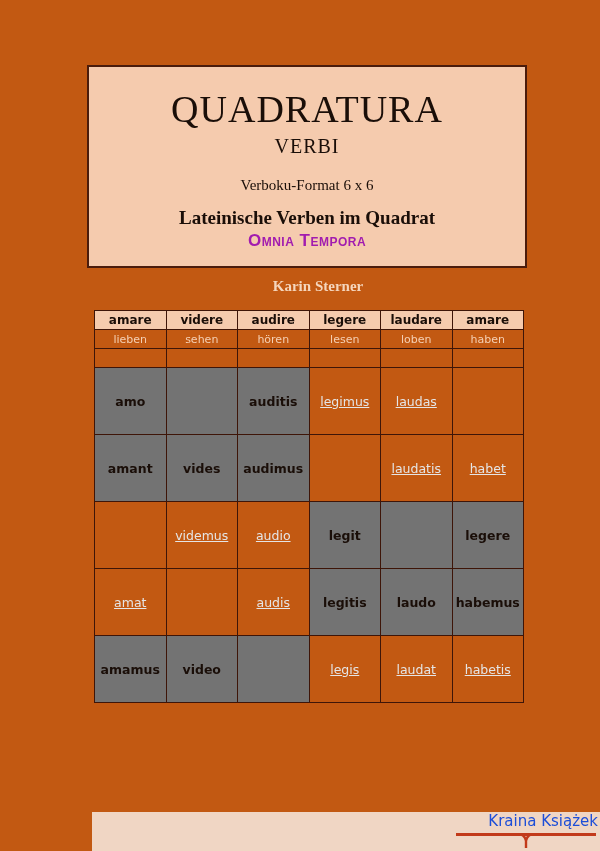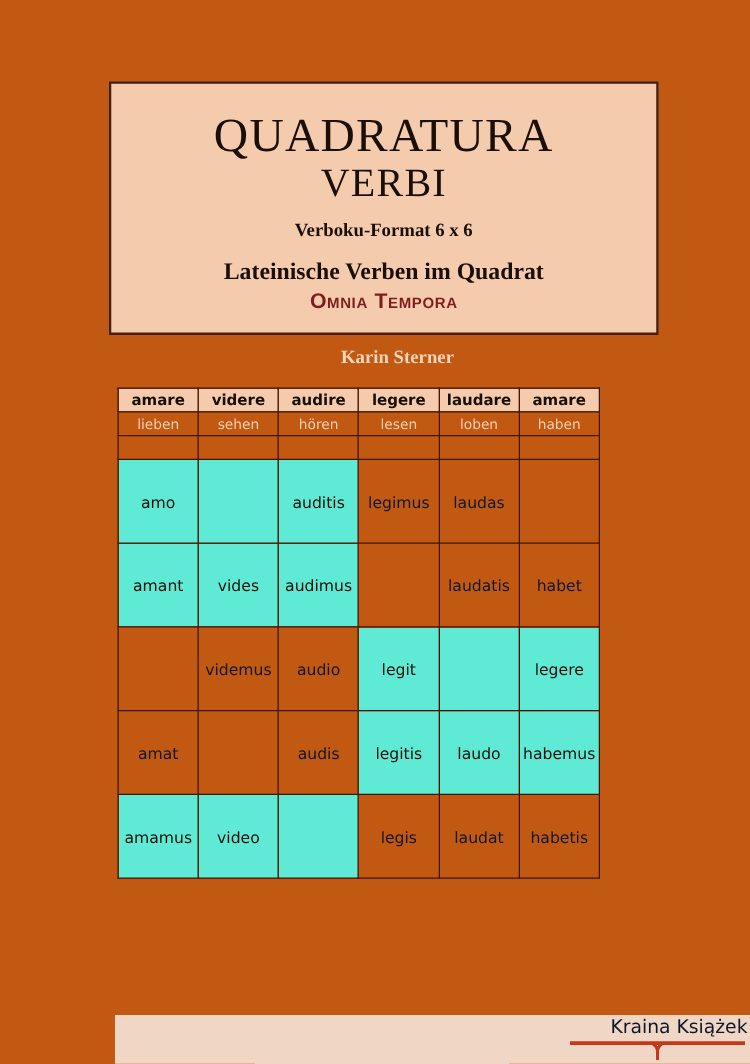--- a/index.html
+++ b/index.html
@@ -22,53 +22,53 @@
     }
     .title-main {
       position: absolute; left: 0; right: 0; top: 22px;
       font-family: "Liberation Serif", serif;
       font-size: 38px; letter-spacing: 1px;
       line-height: 40px;
     }
     .title-sub {
       position: absolute; left: 0; right: 0; top: 64px;
       font-family: "Liberation Serif", serif;
-      font-size: 32px; line-height: 30px;
+      font-size: 20px; line-height: 30px;
       letter-spacing: 1px;
     }
     .format-line {
       position: absolute; left: 0; right: 0; top: 110px;
       font-family: "Liberation Serif", serif;
-      font-weight: bold; font-size: 15px;
+      font-weight: normal; font-size: 15px;
     }
     .subtitle {
       position: absolute; left: 0; right: 0; top: 140px;
       font-family: "Liberation Serif", serif;
       font-weight: bold; font-size: 19px;
     }
     .tempora {
       position: absolute; left: 0; right: 0; top: 164px;
       font-family: "Liberation Sans", sans-serif;
       font-weight: bold; font-size: 17px;
-      color: #7f1d1d;
+      color: #a21caf;
       font-variant: small-caps;
       letter-spacing: 0.5px;
     }
     .author {
       position: absolute; left: 0; right: 0; top: 278px;
       text-align: center;
       font-family: "Liberation Serif", serif;
       font-weight: bold; font-size: 15px;
       color: #f5d6bd;
       padding-left: 36px;
     }
     table.grid {
       position: absolute;
       left: 94px; top: 310px;
-      width: 386px;
+      width: 430px;
       border-collapse: collapse;
       table-layout: fixed;
     }
     table.grid td {
       border: 1.5px solid #3e1508;
       text-align: center;
       padding: 0;
       font-family: "DejaVu Sans", sans-serif;
       font-size: 12.5px;
       overflow: hidden;
@@ -85,33 +85,33 @@
       height: 18px;
       background: #c25912;
       color: #f5d0b4;
       font-size: 11px;
     }
     tr.empty-row td {
       height: 18px;
       background: #c25912;
     }
     tr.cell-row td { height: 66px; }
-    td.light { background: #5eead4; color: #1a0e08; font-weight: normal; }
-    td.dark { background: #c25912; color: #0f172a; font-weight: normal; }
+    td.light { background: #737373; color: #1a0e08; font-weight: bold; }
+    td.dark { background: #c25912; color: #e5e5e5; font-weight: normal; text-decoration: underline; }
     .banner {
       position: absolute;
       left: 92px; top: 812px;
       right: 0; bottom: 0;
       background: #f0d6c4;
     }
     .publisher {
       position: absolute;
       right: 2px; top: 0px;
       font-family: "DejaVu Sans", sans-serif;
-      color: #0f172a;
+      color: #1d4ed8;
       font-size: 15px;
       text-align: center;
     }
     .publisher-underline {
       position: absolute;
       right: 4px; top: 21px;
       width: 140px; height: 3px;
       background: #c23a1a;
     }
     .publisher-book {

